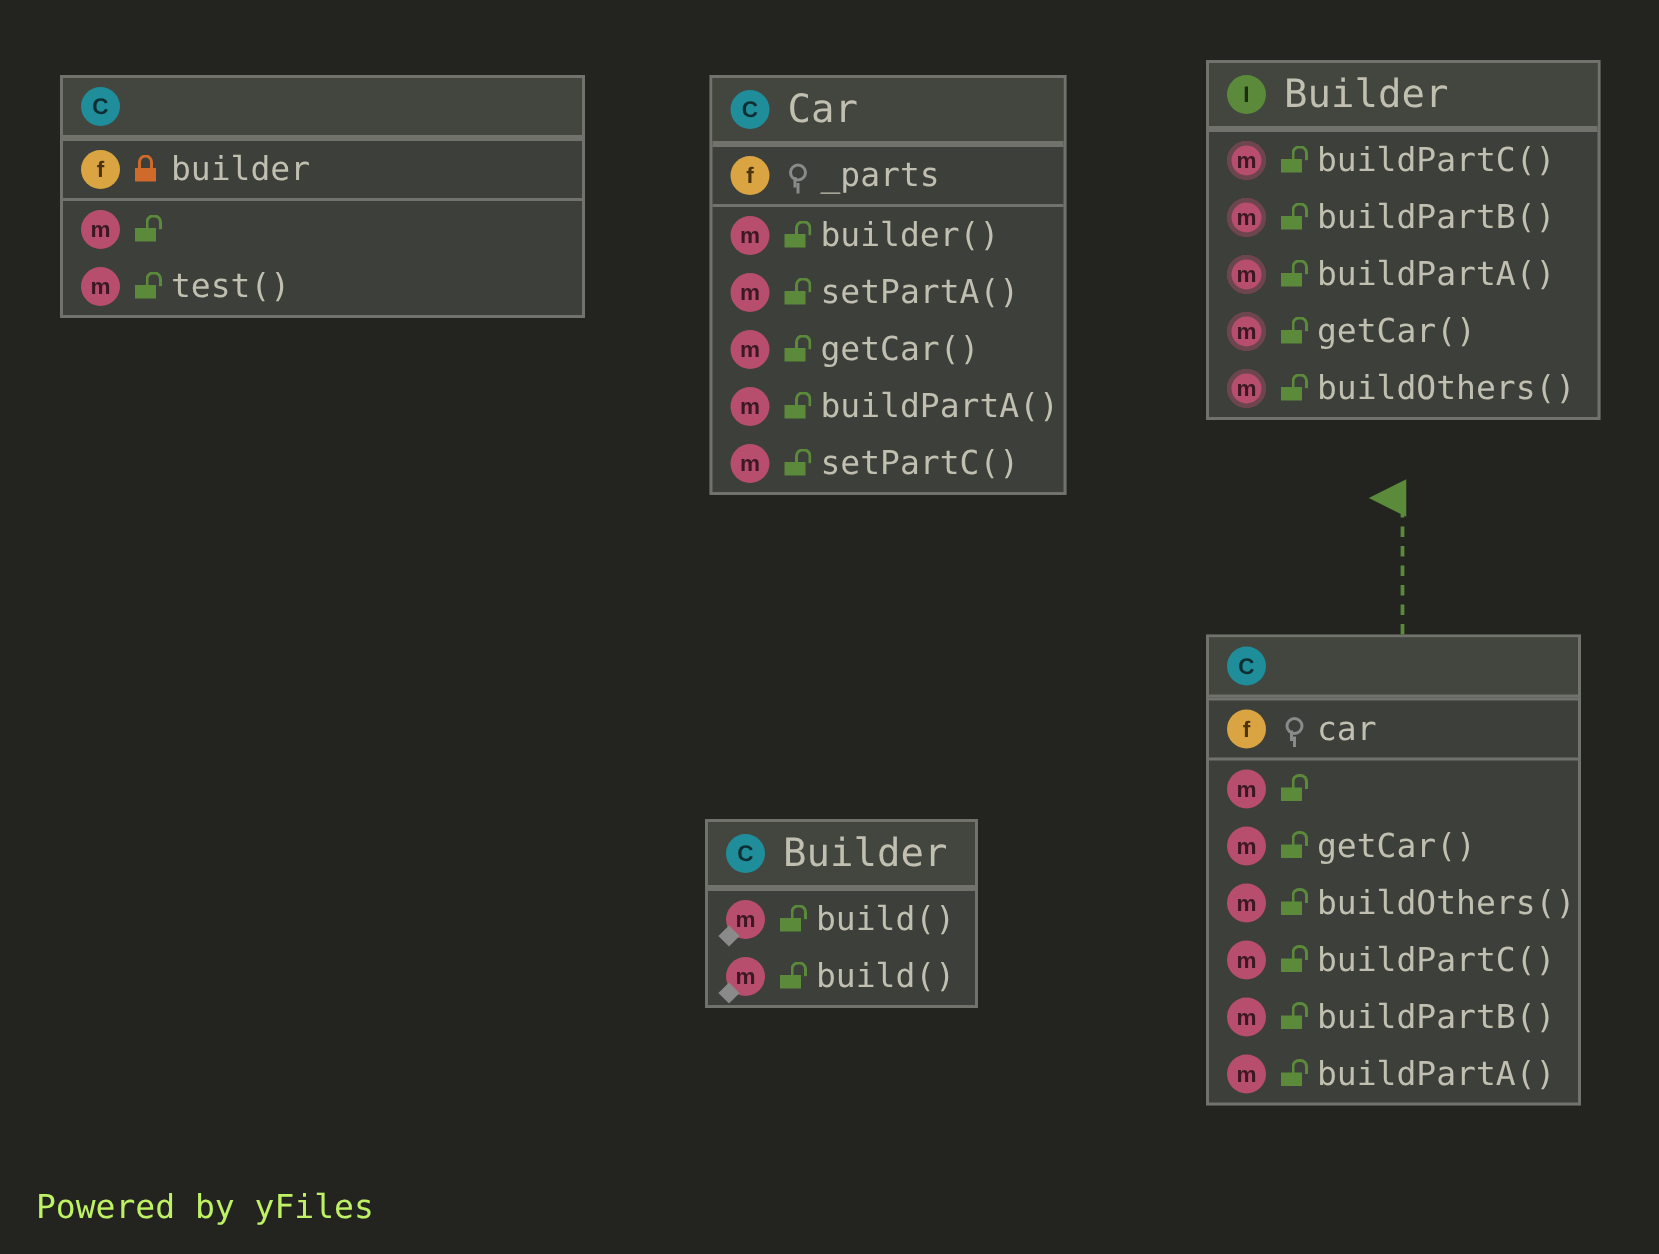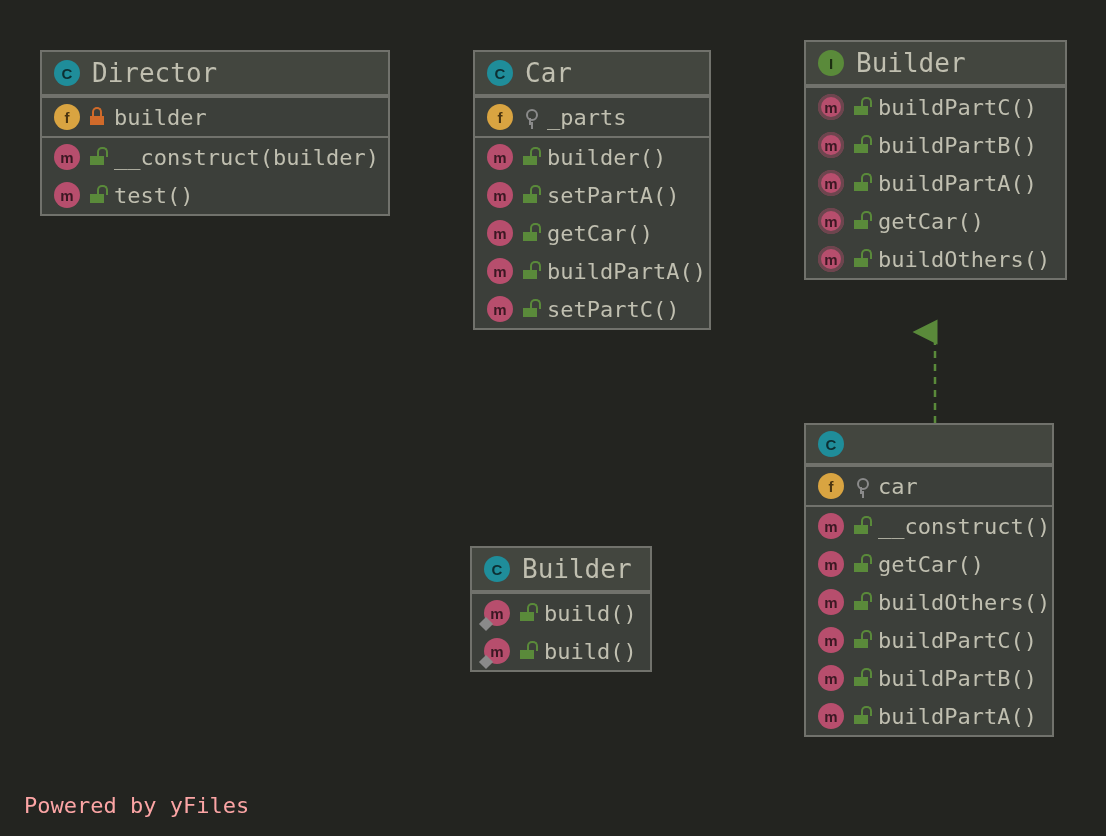--- a/index.html
+++ b/index.html
@@ -148,47 +148,45 @@
     width: 2px;
     height: 7px;
     background: #8a8a8a;
     box-shadow: 2px 4px 0 0 #8a8a8a;
   }
   .footer {
     position: absolute;
     bottom: 18px;
     left: 24px;
     font-size: 22px;
-    color: #fca5a5;
+    color: #bef264;
   }
   svg.arrow {
     position: absolute;
     overflow: visible;
   }
 </style>
 </head>
 <body>
 
 <div class="uml-box" id="box-director" style="left: 40px; top: 50px; width: 350px;">
   <div class="uml-title">
     <span class="badge badge-c">C</span>
-    <span>Director</span>
   </div>
   <div id="director-fields">
       <div class="uml-row uml-section-divider">
         <span class="badge badge-f">f</span>
         <span class="vis-icon lock-closed"></span>
         <span>builder</span>
       </div>
     </div>
   <div id="director-methods">
       <div class="uml-row uml-section-divider">
         <span class="badge badge-m">m</span>
         <span class="vis-icon lock-open"></span>
-        <span>__construct(builder)</span>
       </div>
       <div class="uml-row">
         <span class="badge badge-m">m</span>
         <span class="vis-icon lock-open"></span>
         <span>test()</span>
       </div>
     </div>
 </div>
 
 <div class="uml-box" id="box-car" style="left: 473px; top: 50px; width: 238px;">
@@ -293,21 +291,20 @@
       <div class="uml-row uml-section-divider">
         <span class="badge badge-f">f</span>
         <span class="vis-icon key-icon"></span>
         <span>car</span>
       </div>
     </div>
   <div id="carbuilder-methods">
       <div class="uml-row uml-section-divider">
         <span class="badge badge-m">m</span>
         <span class="vis-icon lock-open"></span>
-        <span>__construct()</span>
       </div>
       <div class="uml-row">
         <span class="badge badge-m">m</span>
         <span class="vis-icon lock-open"></span>
         <span>getCar()</span>
       </div>
       <div class="uml-row">
         <span class="badge badge-m">m</span>
         <span class="vis-icon lock-open"></span>
         <span>buildOthers()</span>

